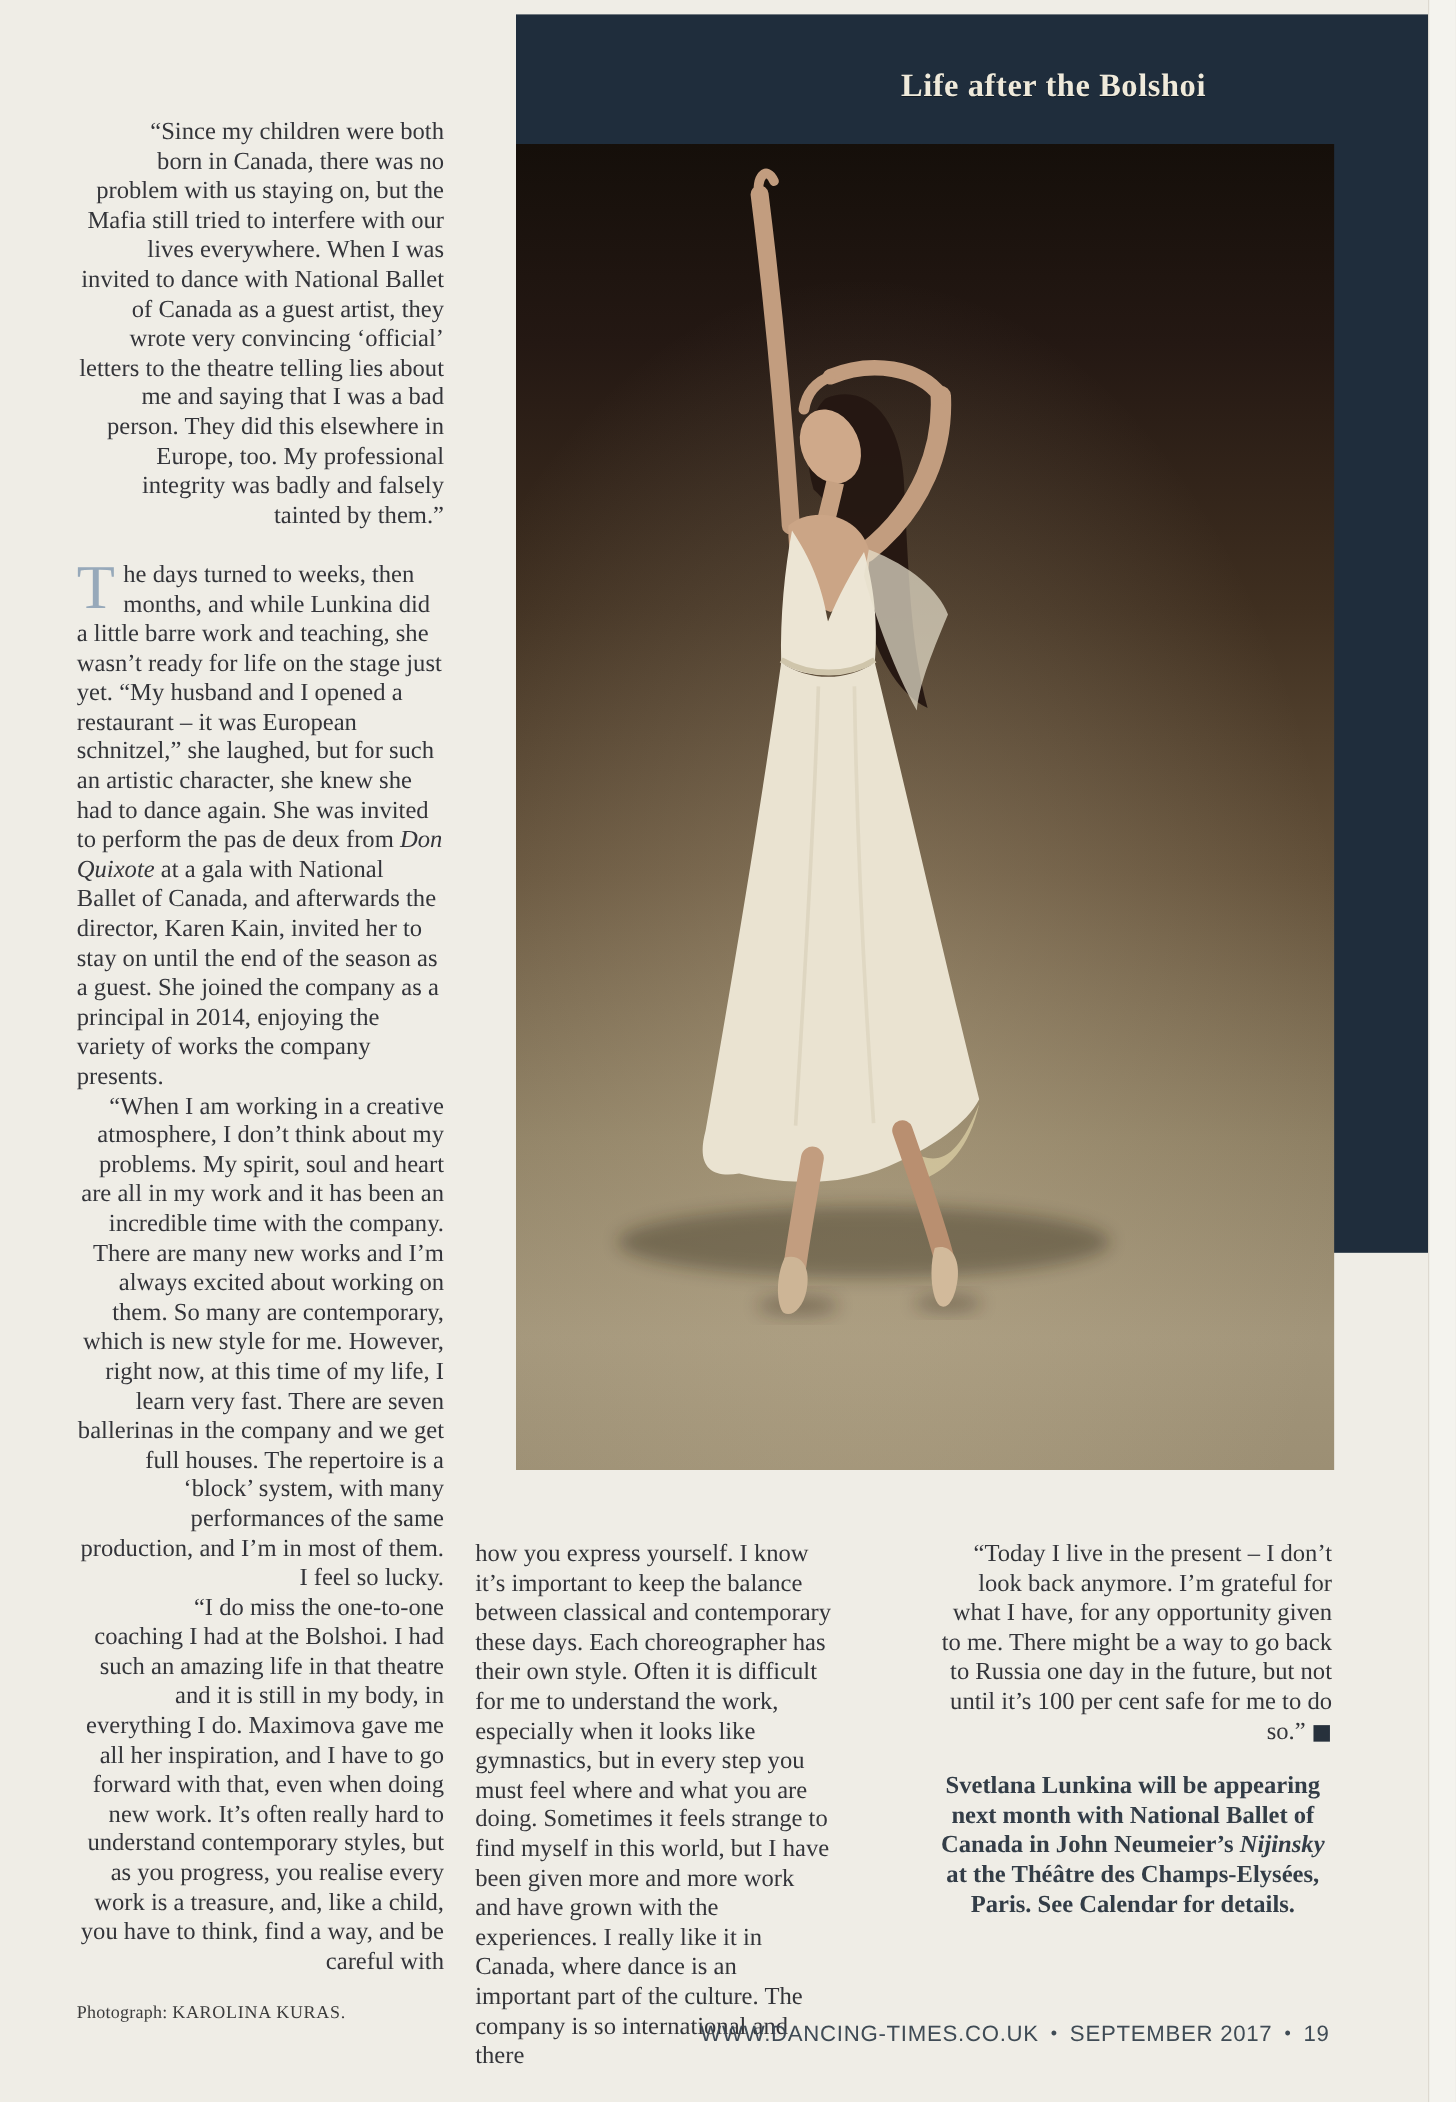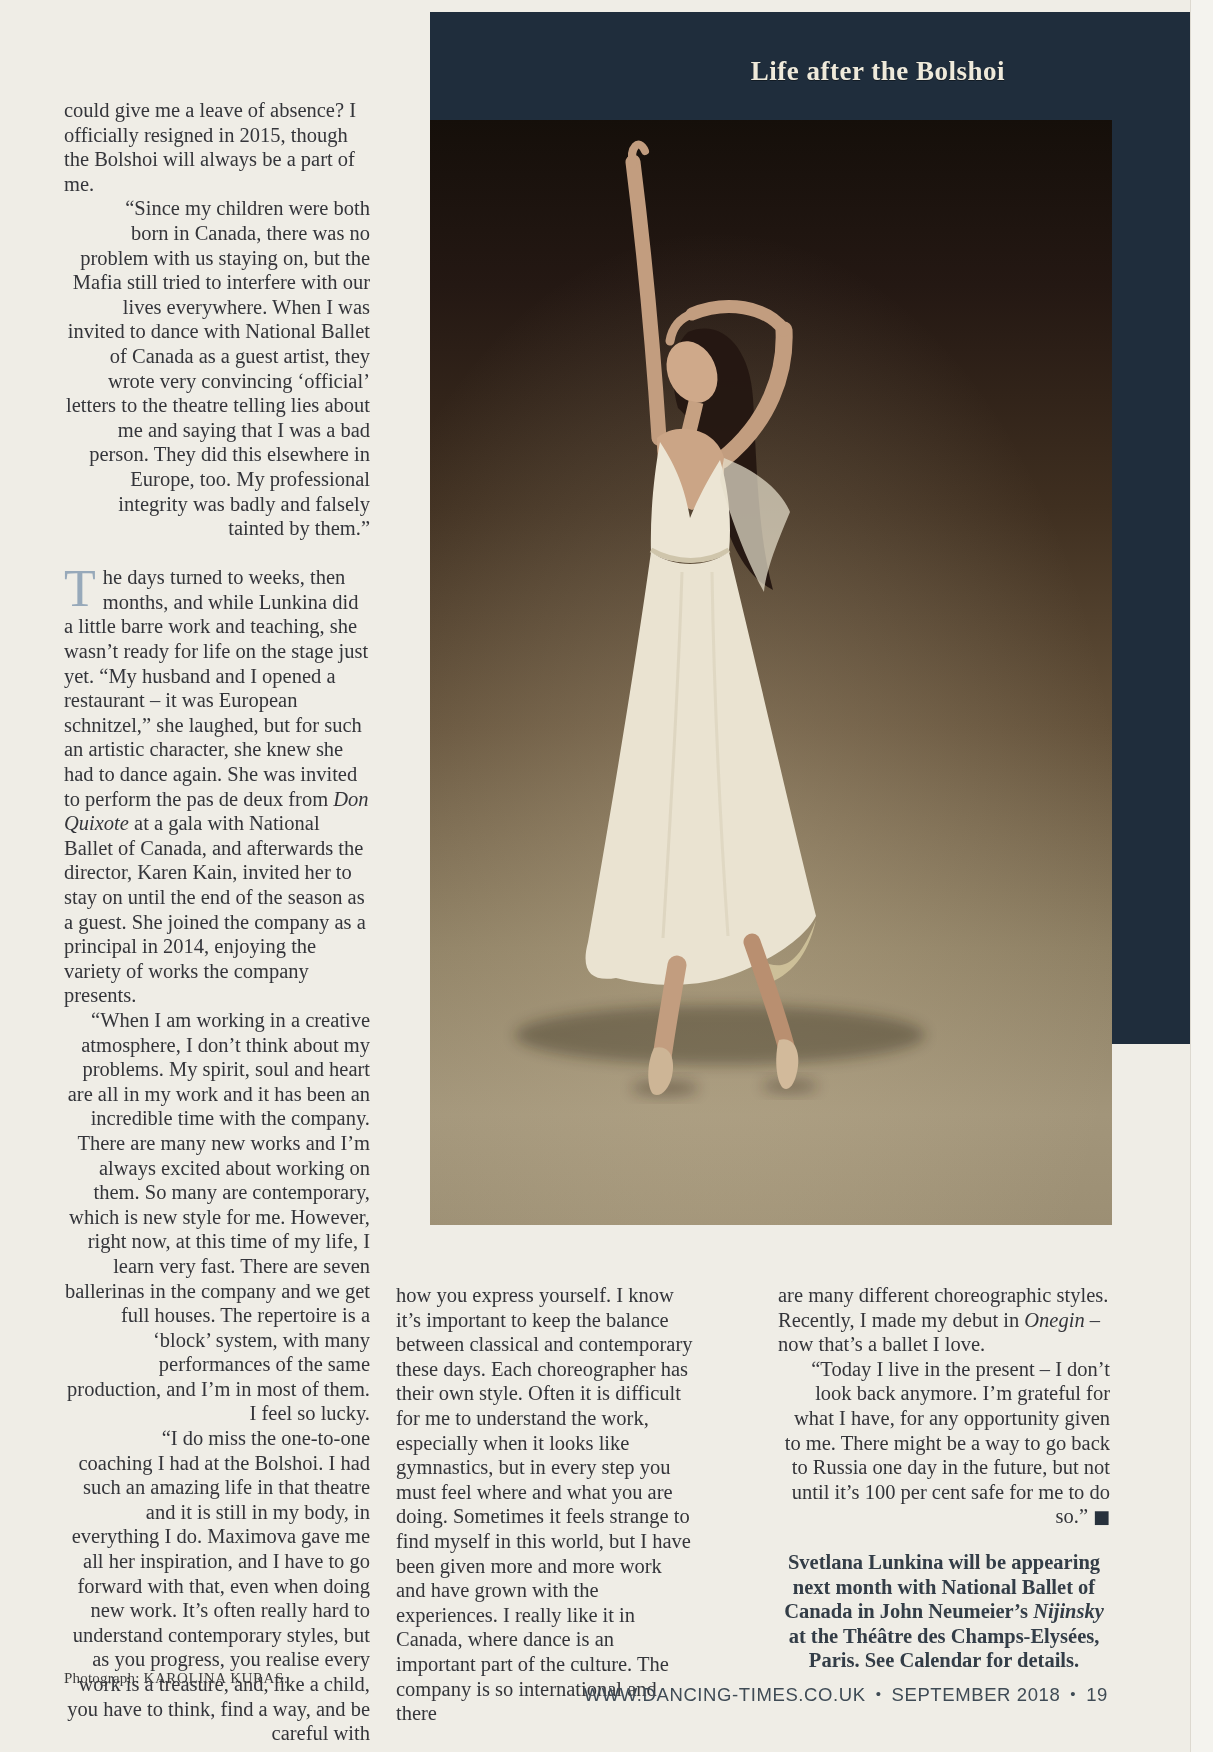--- a/index.html
+++ b/index.html
@@ -123,39 +123,37 @@
         <path d="M247,845 C241,880 235,915 232,938" stroke="#c29d7f" stroke-width="19" fill="none" stroke-linecap="round"></path>
         <path d="M322,822 C336,862 350,902 357,930" stroke="#b98f70" stroke-width="17" fill="none" stroke-linecap="round"></path>
 
         <path d="M224,928 C238,924 246,936 242,956 C239,970 230,978 223,974 C217,968 216,944 224,928 Z" fill="#cdb596"></path>
         <path d="M349,920 C362,916 370,928 368,946 C366,962 360,972 353,968 C346,962 344,936 349,920 Z" fill="#d2ba9b"></path>
       </svg>
     </div>
   </div>
 
   <div class="col col-left">
-    <p class="para"><span>could give me a leave of absence? I officially resigned in 2015, though the Bolshoi will always be a part of me.</span></p>
     <p class="para indent"><span>“Since my children were both born in Canada, there was no problem with us staying on, but the Mafia still tried to interfere with our lives everywhere. When I was invited to dance with National Ballet of Canada as a guest artist, they wrote very convincing ‘official’ letters to the theatre telling lies about me and saying that I was a bad person. They did this elsewhere in Europe, too. My professional integrity was badly and falsely tainted by them.”</span></p>
     <p class="para gap-before"><span class="dropcap">T</span><span><span>he days turned to weeks, then months, and while Lunkina did a little barre work and teaching, she wasn’t ready for life on the stage just yet. “My husband and I opened a restaurant – it was European schnitzel,” she laughed, but for such an artistic character, she knew she had to dance again. She was invited to perform the pas de deux from </span><i>Don Quixote</i><span> at a gala with National Ballet of Canada, and afterwards the director, Karen Kain, invited her to stay on until the end of the season as a guest. She joined the company as a principal in 2014, enjoying the variety of works the company presents.</span></span></p>
     <p class="para indent"><span>“When I am working in a creative atmosphere, I don’t think about my problems. My spirit, soul and heart are all in my work and it has been an incredible time with the company. There are many new works and I’m always excited about working on them. So many are contemporary, which is new style for me. However, right now, at this time of my life, I learn very fast. There are seven ballerinas in the company and we get full houses. The repertoire is a ‘block’ system, with many performances of the same production, and I’m in most of them. I feel so lucky.</span></p>
     <p class="para indent"><span>“I do miss the one-to-one coaching I had at the Bolshoi. I had such an amazing life in that theatre and it is still in my body, in everything I do. Maximova gave me all her inspiration, and I have to go forward with that, even when doing new work. It’s often really hard to understand contemporary styles, but as you progress, you realise every work is a treasure, and, like a child, you have to think, find a way, and be careful with</span></p>
   </div>
 
   <div class="col col-middle">
     <p class="para"><span>how you express yourself. I know it’s important to keep the balance between classical and contemporary these days. Each choreographer has their own style. Often it is difficult for me to understand the work, especially when it looks like gymnastics, but in every step you must feel where and what you are doing. Sometimes it feels strange to find myself in this world, but I have been given more and more work and have grown with the experiences. I really like it in Canada, where dance is an important part of the culture. The company is so international and there</span></p>
   </div>
 
   <div class="col col-right">
-    <p class="para"><span>are many different choreographic styles. Recently, I made my debut in </span><i>Onegin</i><span> – now that’s a ballet I love.</span></p>
     <p class="para indent"><span>“Today I live in the present – I don’t look back anymore. I’m grateful for what I have, for any opportunity given to me. There might be a way to go back to Russia one day in the future, but not until it’s 100 per cent safe for me to do so.”</span><span class="endmark">■</span></p>
     <p class="para bold-note"><span>Svetlana Lunkina will be appearing next month with National Ballet of Canada in John Neumeier’s </span><i>Nijinsky</i><span> at the Théâtre des Champs-Elysées, Paris. See Calendar for details.</span></p>
   </div>
 
   <div class="photo-credit">
     <span>Photograph:</span>
     <span class="credit-name">KAROLINA KURAS.</span>
   </div>
 
   <div class="issue-footer">
-    <span>WWW.DANCING-TIMES.CO.UK</span><span class="dot">•</span><span>SEPTEMBER 2018</span><span class="dot">•</span><span>19</span>
+    <span>WWW.DANCING-TIMES.CO.UK</span><span class="dot">•</span><span>SEPTEMBER 2017</span><span class="dot">•</span><span>19</span>
   </div>
 
 </div>
 
 </body></html>

